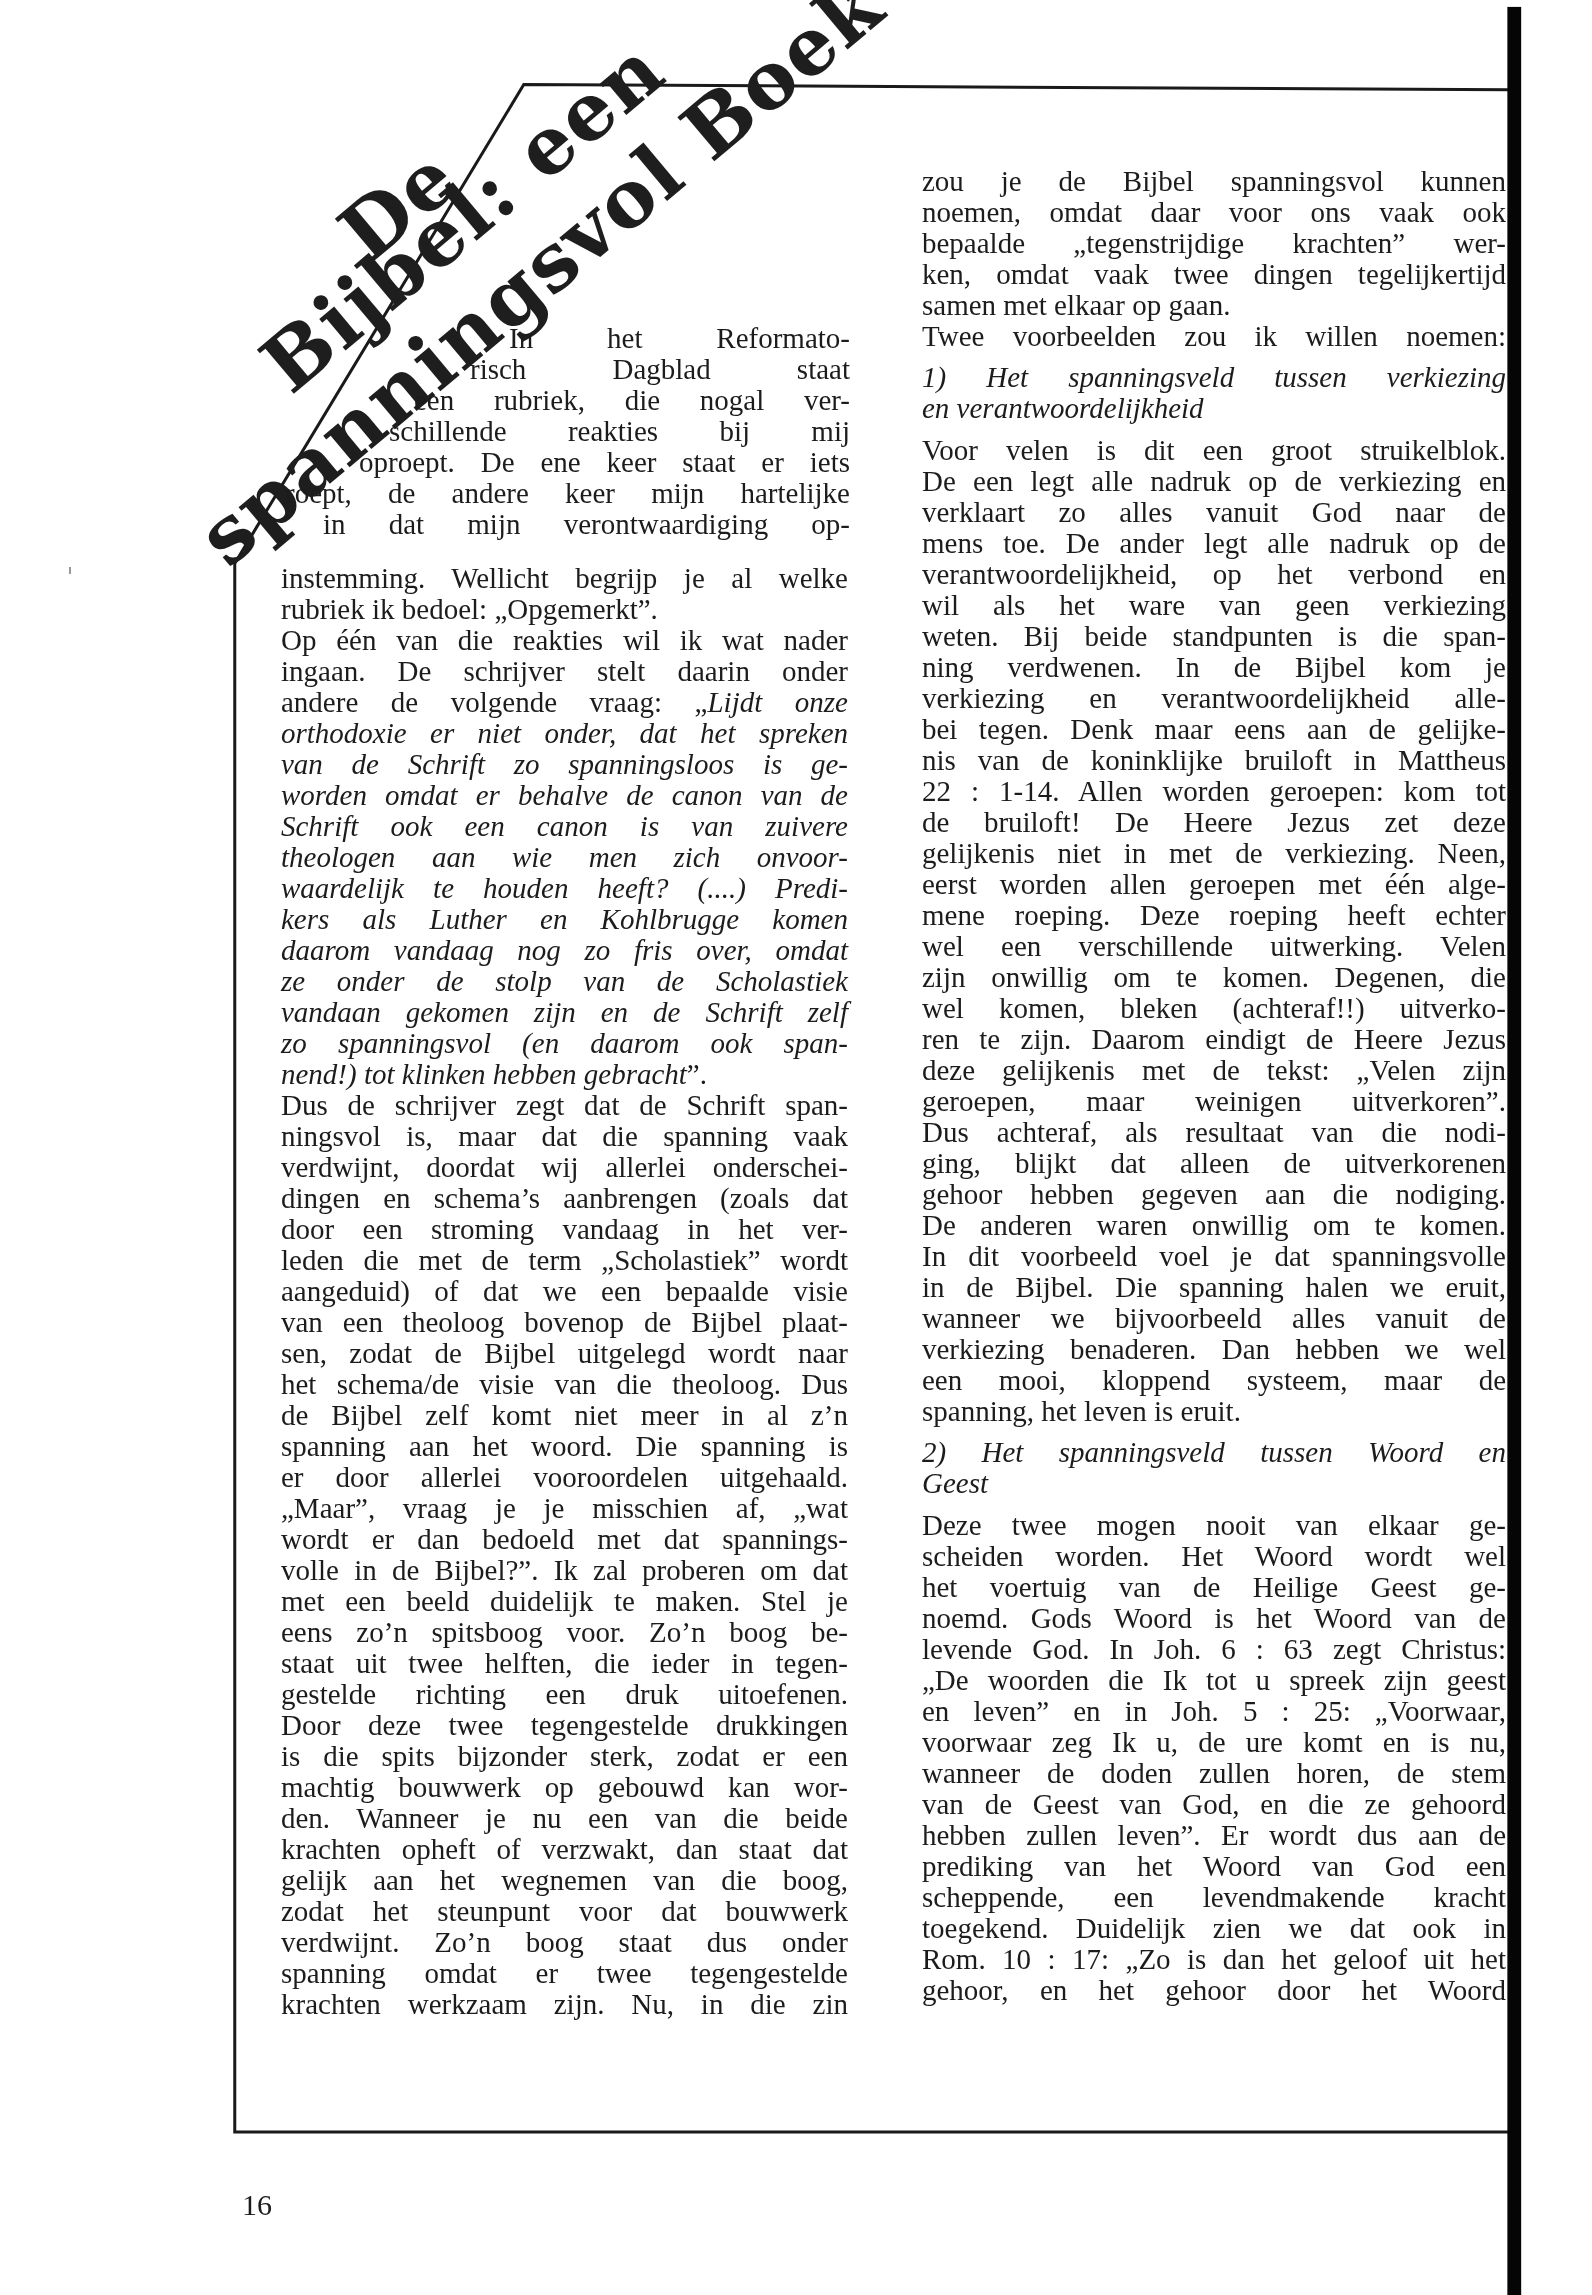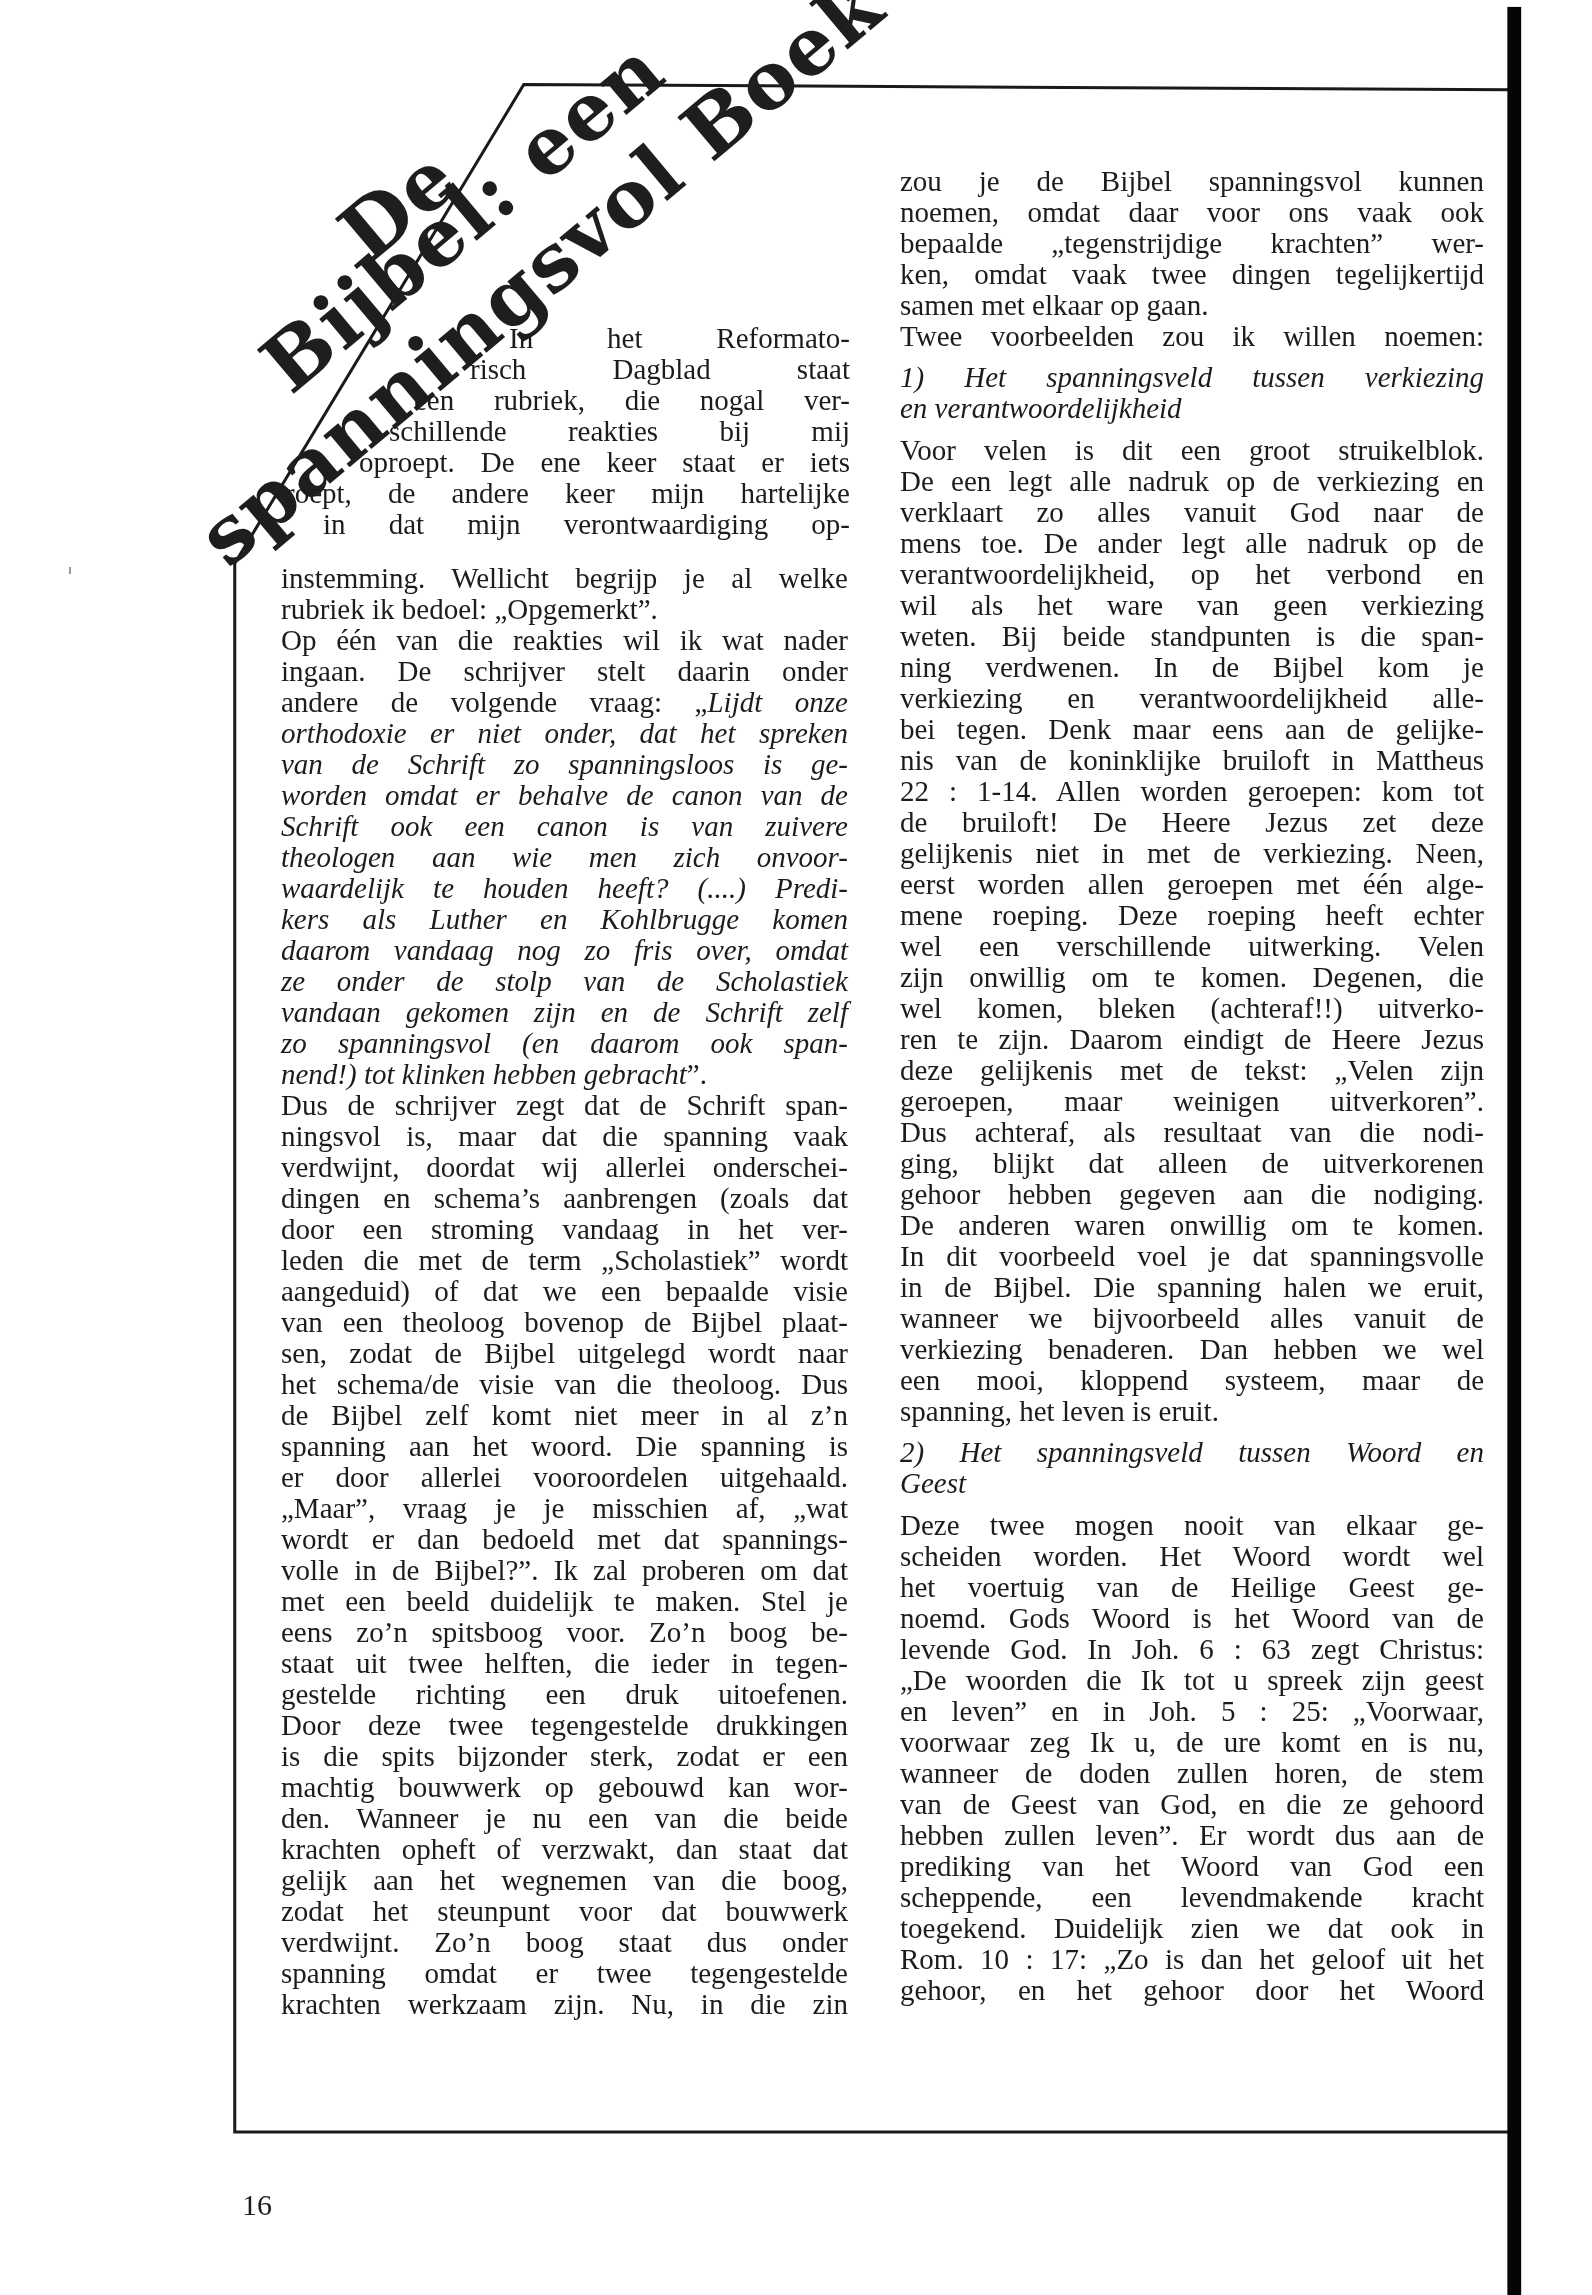--- a/index.html
+++ b/index.html
@@ -12,21 +12,21 @@
   #t1 { left:326px; top:214px; font-size:79px; }
   #t2 { left:248px; top:345px; font-size:79px; }
   #t3 { left:185px; top:518px; font-size:79px; }
   .col { position:absolute; font-size:29px; line-height:31px; text-align:justify; }
   .col .it { font-style:italic; }
   #intro { left:285px; top:323px; width:565px; }
   #intro .l { display:block; text-align:justify; text-align-last:justify; white-space:nowrap; }
   #left { left:281px; top:563px; width:567px; }
   #left .l, #right .l { display:block; text-align:justify; text-align-last:justify; white-space:nowrap; }
   #left .l.last, #right .l.last { text-align-last:left; }
-  #right { left:900px; top:166px; width:584px; }
+  #right { left:922px; top:166px; width:584px; }
   #page-number { position:absolute; left:242px; top:2188px; font-size:30px; }
   #scan-mark { position:absolute; left:69px; top:567px; width:1.7px; height:7px; background:#999; }
 </style>
 </head>
 <body>
 
 <svg id="frame" viewBox="0 0 1845 2660" xmlns="http://www.w3.org/2000/svg">
   <polyline points="1749,104 607,98 272,653 272,2471 1749,2471" fill="none" stroke="#1a1a1a" stroke-width="3.5"></polyline>
   <rect x="1747" y="8" width="16" height="2652" fill="#050505"></rect>
 </svg>

